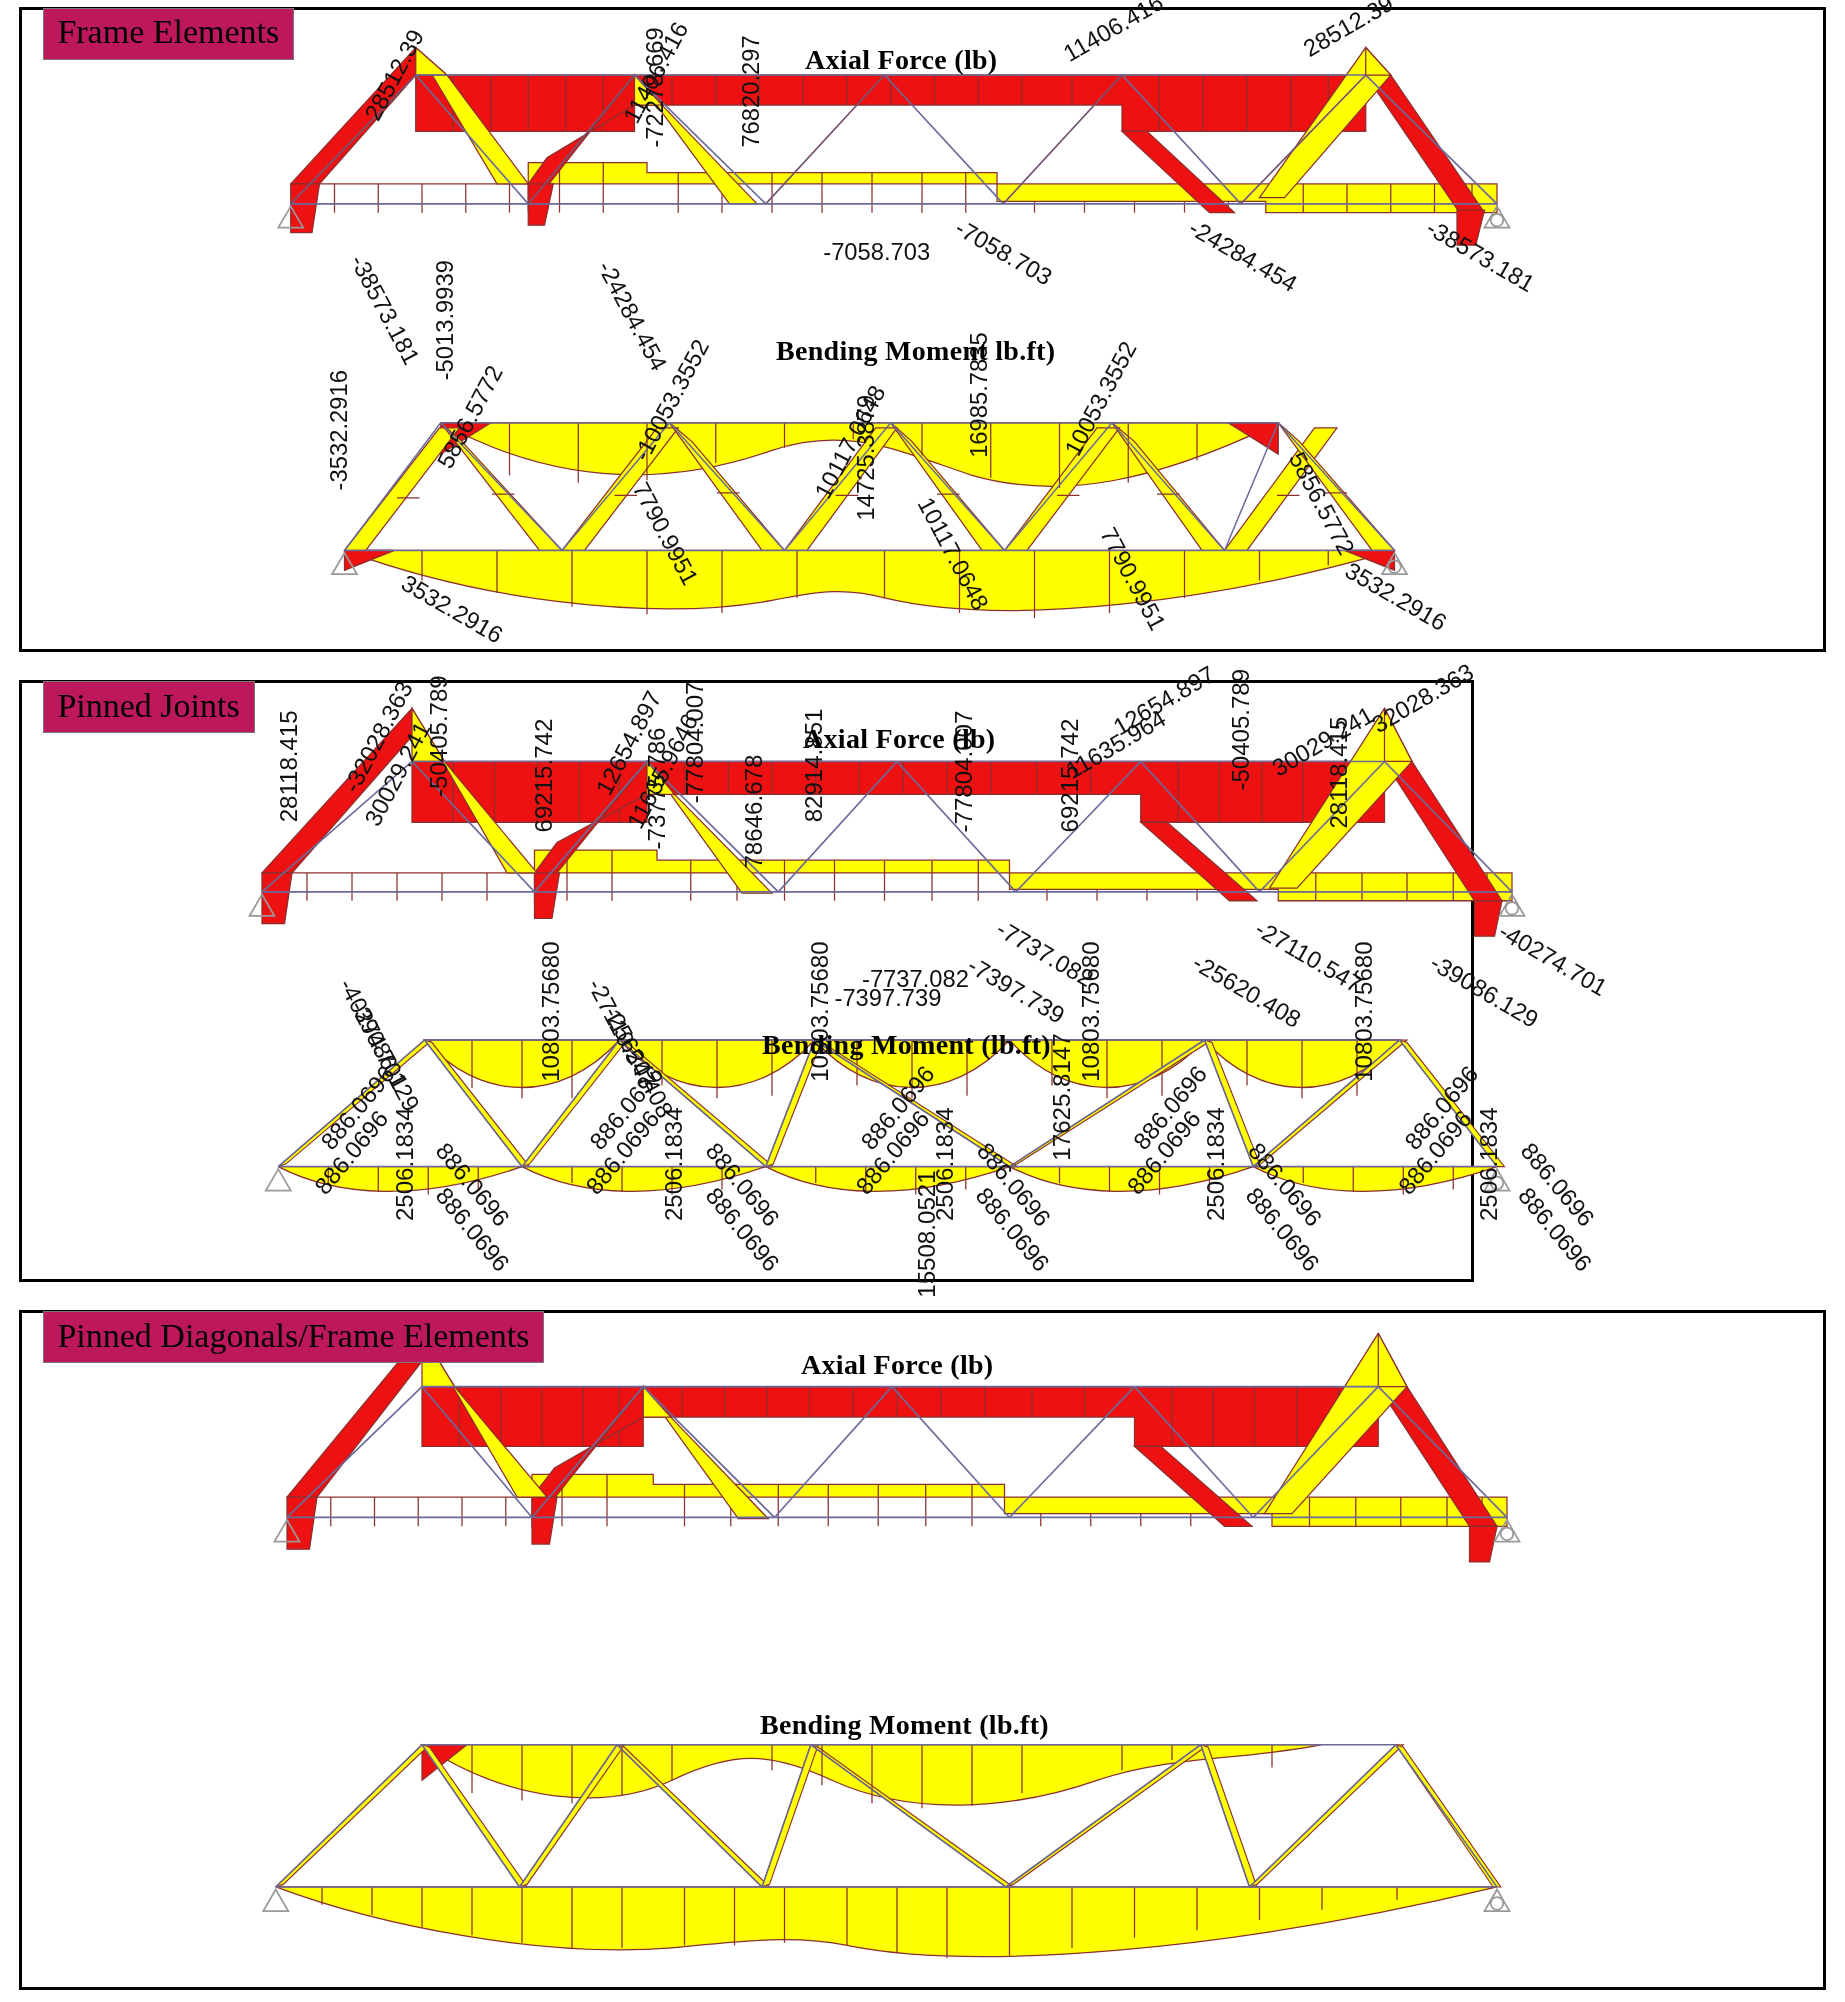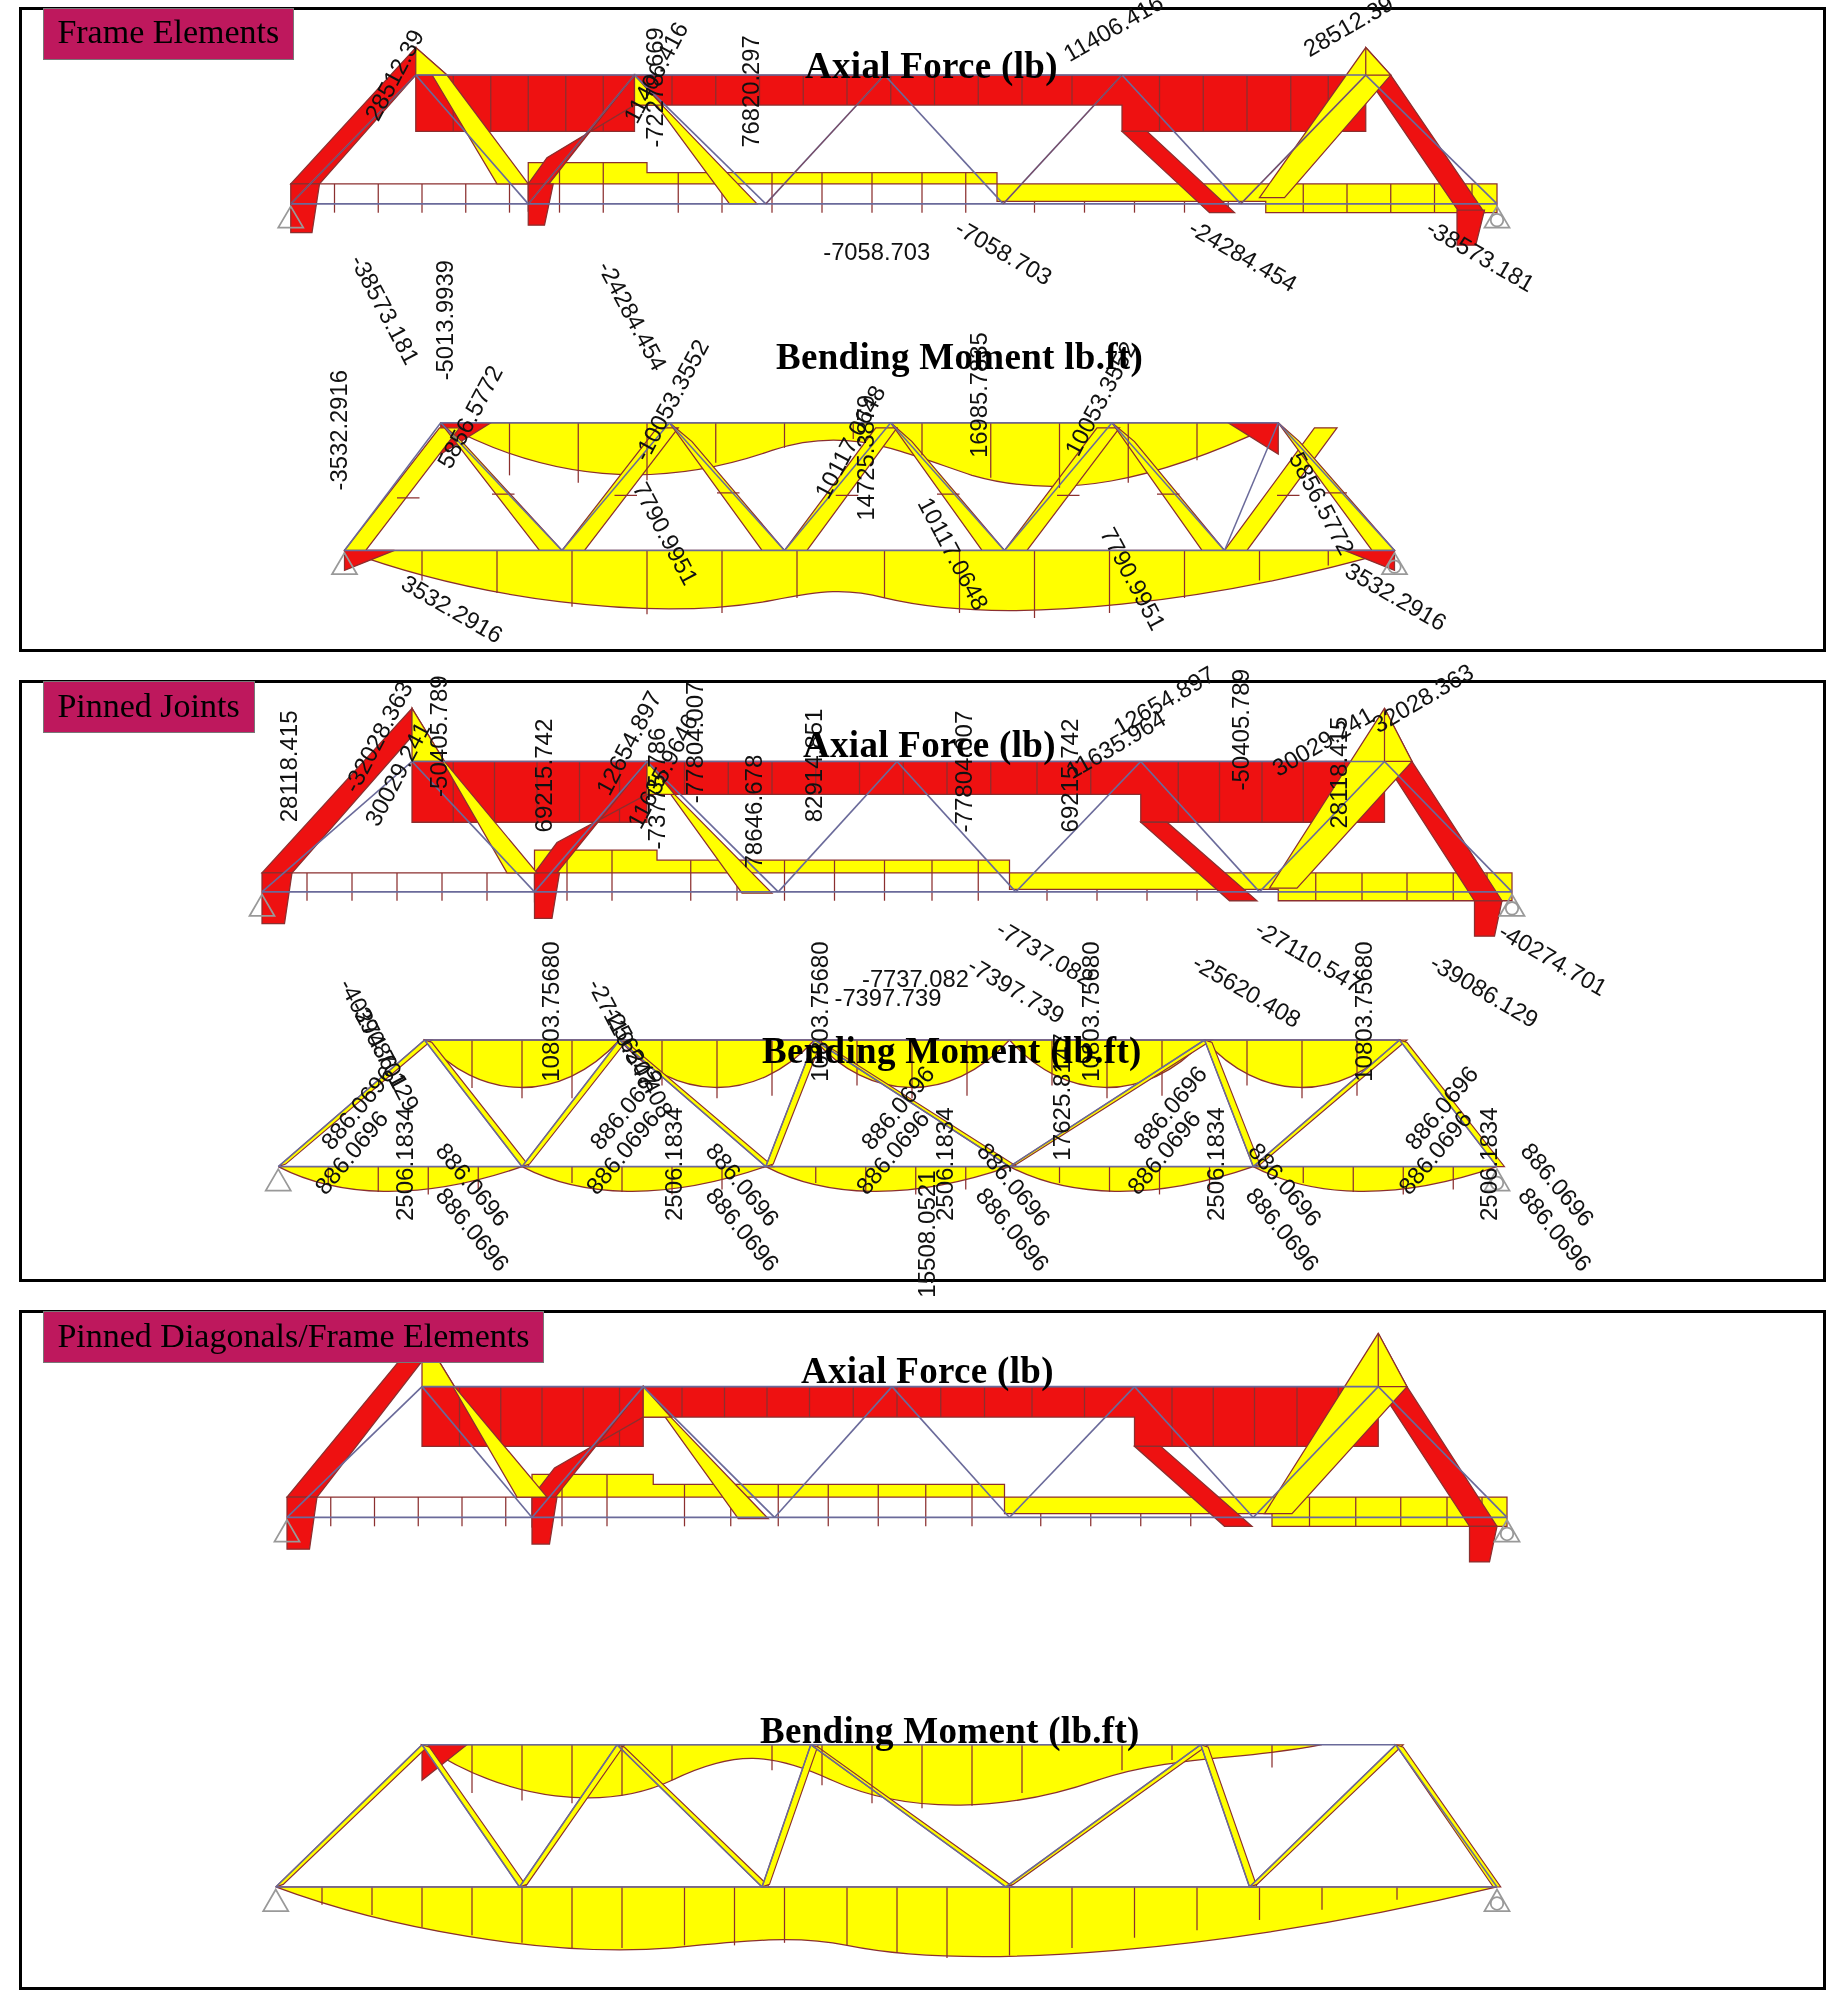--- a/index.html
+++ b/index.html
@@ -10,21 +10,21 @@
   .panel-tab{
     position:absolute;left:20.6px;top:-1.7px;
     background:#be185d;border:1.7px solid #777;
     padding:5.2px 13.8px 8.6px 13.8px;
     font-family:"Liberation Serif",serif;
     font-size:34px;color:#000;white-space:nowrap;line-height:1.05;
     z-index:40;
   }
   .diag-title{
     position:absolute;font-family:"Liberation Serif",serif;
-    font-weight:bold;font-size:37px;color:#000;white-space:nowrap;
+    font-weight:bold;font-size:28px;color:#000;white-space:nowrap;
     z-index:35;letter-spacing:0.3px;
   }
 
   .svgwrap{position:absolute;left:0;top:0;width:100%;height:100%;}
   svg{display:block;overflow:visible;}
 
   .lbl{
     font-family:"Liberation Sans",sans-serif;
     font-size:19px;fill:#111;
     white-space:pre;
@@ -253,21 +253,21 @@
             <text class="lbl" x="772" y="358" transform="rotate(-90 772 358)">16985.7835</text>
             <text class="lbl" x="845" y="358" transform="rotate(-62 845 358)">10053.3552</text>
             <text class="lbl" x="862" y="418" transform="rotate(62 862 418)">7790.9951</text>
             <text class="lbl" x="1013" y="358" transform="rotate(62 1013 358)">5856.5772</text>
             <text class="lbl" x="1057" y="452" transform="rotate(30 1057 452)">3532.2916</text>
           </g>
       </svg>
     </div>
   </div>
 
-  <div class="panel" style="left:19px;top:680px;width:1807px;height:602px;">
+  <div class="panel" style="left:19px;top:680px;width:1455px;height:602px;">
     <div class="panel-tab">Pinned Joints</div>
     <div class="diag-title" style="left:781px;top:40px;">Axial Force (lb)</div>
     <div class="diag-title" style="left:740px;top:346px;">Bending Moment (lb.ft)</div>
 
     <div class="svgwrap">
       <svg viewBox="0 0 1440 470" width="1800" height="595" preserveAspectRatio="none">
         <g>
           <polygon points="312,62 1090,62 1090,110 895,110 895,88 500,88 500,110 312,110" fill="#ee1111" stroke="#8b2f2f" stroke-width="1"></polygon>
           <polygon points="192,150 1192,150 1192,172 1005,172 1005,163 790,163 790,140 508,140 508,132 410,132 410,150 192,150" fill="#ffff00" stroke="#8b2f2f" stroke-width="1"></polygon>
           <g stroke="#8b2f2f" stroke-width="1">

